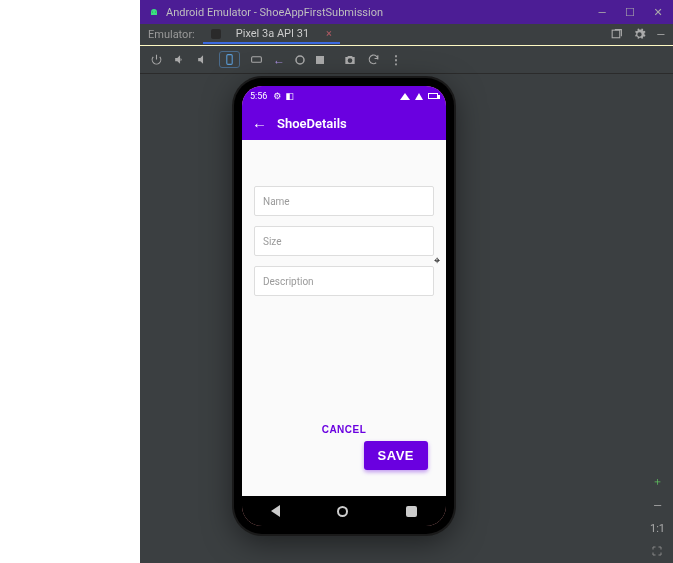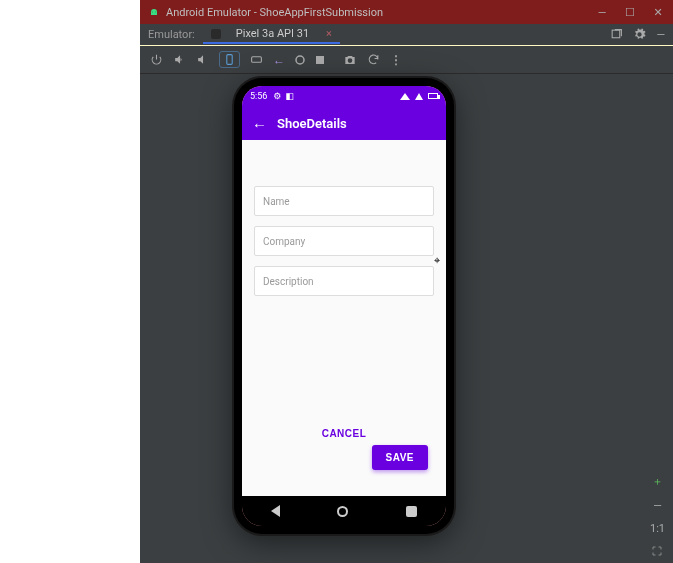--- a/index.html
+++ b/index.html
@@ -17,21 +17,21 @@
     width: 533px; height: 563px;
     background: #3b3f41;
     color: #bbb;
   }
   .titlebar {
     display: flex;
     align-items: center;
     height: 24px;
     padding: 0 8px;
     font-size: 11px;
-    background: #7f1d1d;
+    background: #4c1d95;
   }
   .titlebar .android-icon { margin-right:6px; }
   .titlebar .title { flex:1; color:#bfbfbf; }
   .titlebar .winbtn { width:14px; display:inline-flex; justify-content:center; margin-left:14px; color:#aaa; }
   .tabrow {
     display:flex; align-items:center;
     height:22px; padding:0 8px; font-size:11px;
     border-bottom:1px solid #fef9c3;
   }
   .tabrow .label { color:#999; margin-right:8px; }
@@ -123,21 +123,21 @@
     display:flex; align-items:center;flex-direction:column;
   }
   .cancel{
     color:#6a00e0; background:transparent; border:none;
     font-size:10px; font-weight:700; letter-spacing:.5px;
     padding:6px 4px;
   }
   .save{
     margin-left:auto;
     background:#6a00e0; color:#fff; border:none;
-    font-size:10px; font-weight:700; letter-spacing:.5px;
+    font-size:13px; font-weight:700; letter-spacing:.5px;
     padding:7px 14px; border-radius:3px;
     box-shadow:0 2px 4px rgba(106,0,224,.4);
   }
   .navbar{
     height:30px; background:#000;
     display:flex; align-items:center; justify-content:space-around;
     color:#ddd;
   }
   .nav-tri{width:0;height:0;border-top:6px solid transparent;border-bottom:6px solid transparent;border-right:9px solid #ccc;}
   .nav-cir{width:11px;height:11px;border-radius:50%;border:2px solid #ccc;}
@@ -264,21 +264,21 @@
         <div class="appbar">
           <span class="back">←</span>
           <span>ShoeDetails</span>
         </div>
 
         <div class="content">
           <div class="field">
             <span>Name</span>
           </div>
           <div class="field">
-            <span>Company</span>
+            <span>Size</span>
           </div>
           <div class="field">
             <span>Description</span>
           </div>
 
           <div class="actions">
             <button class="cancel">CANCEL</button>
             <button class="save">SAVE</button>
           </div>
         </div>

